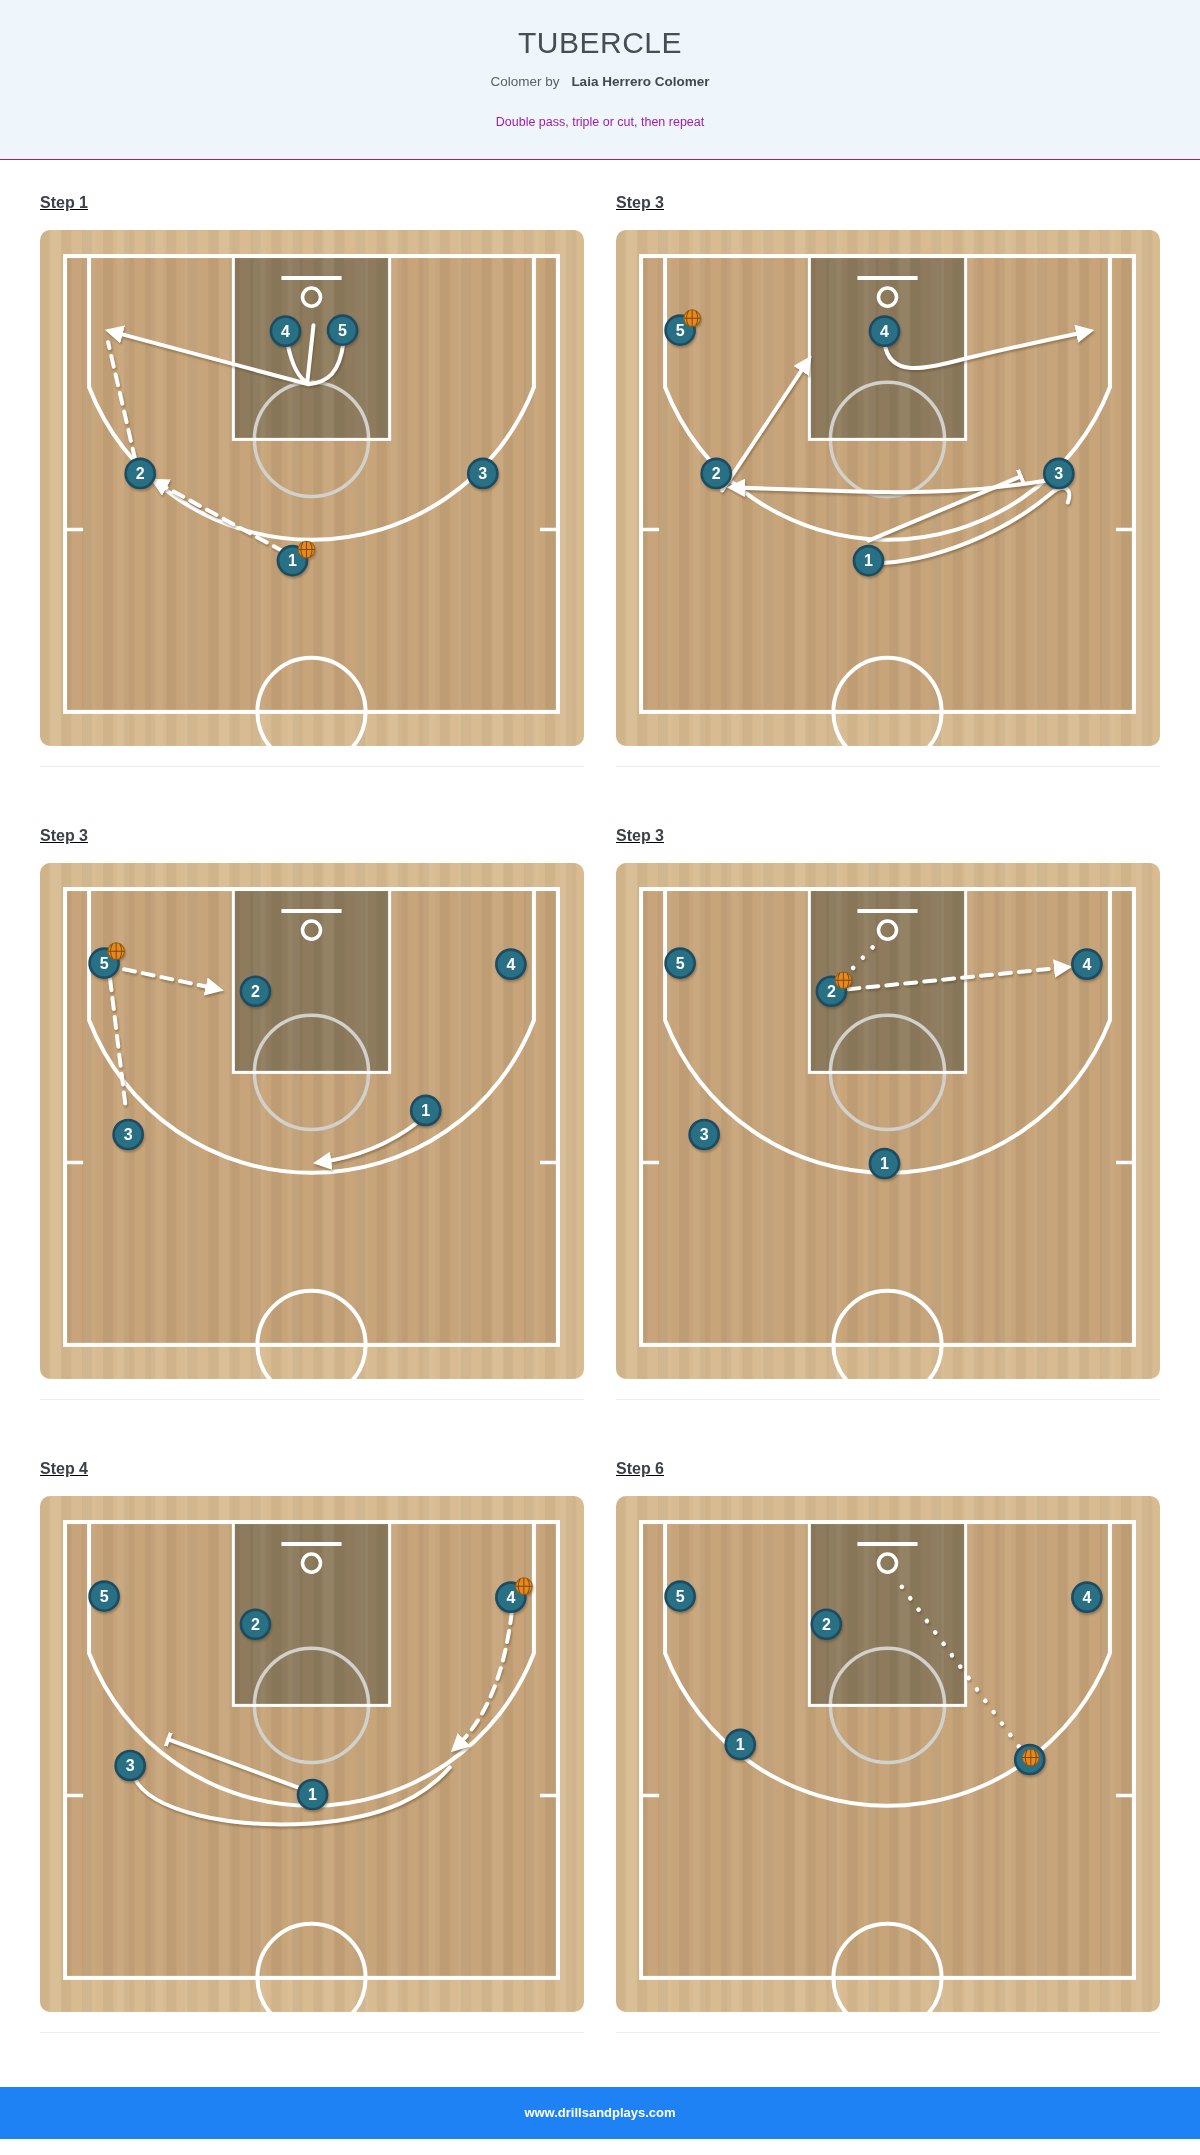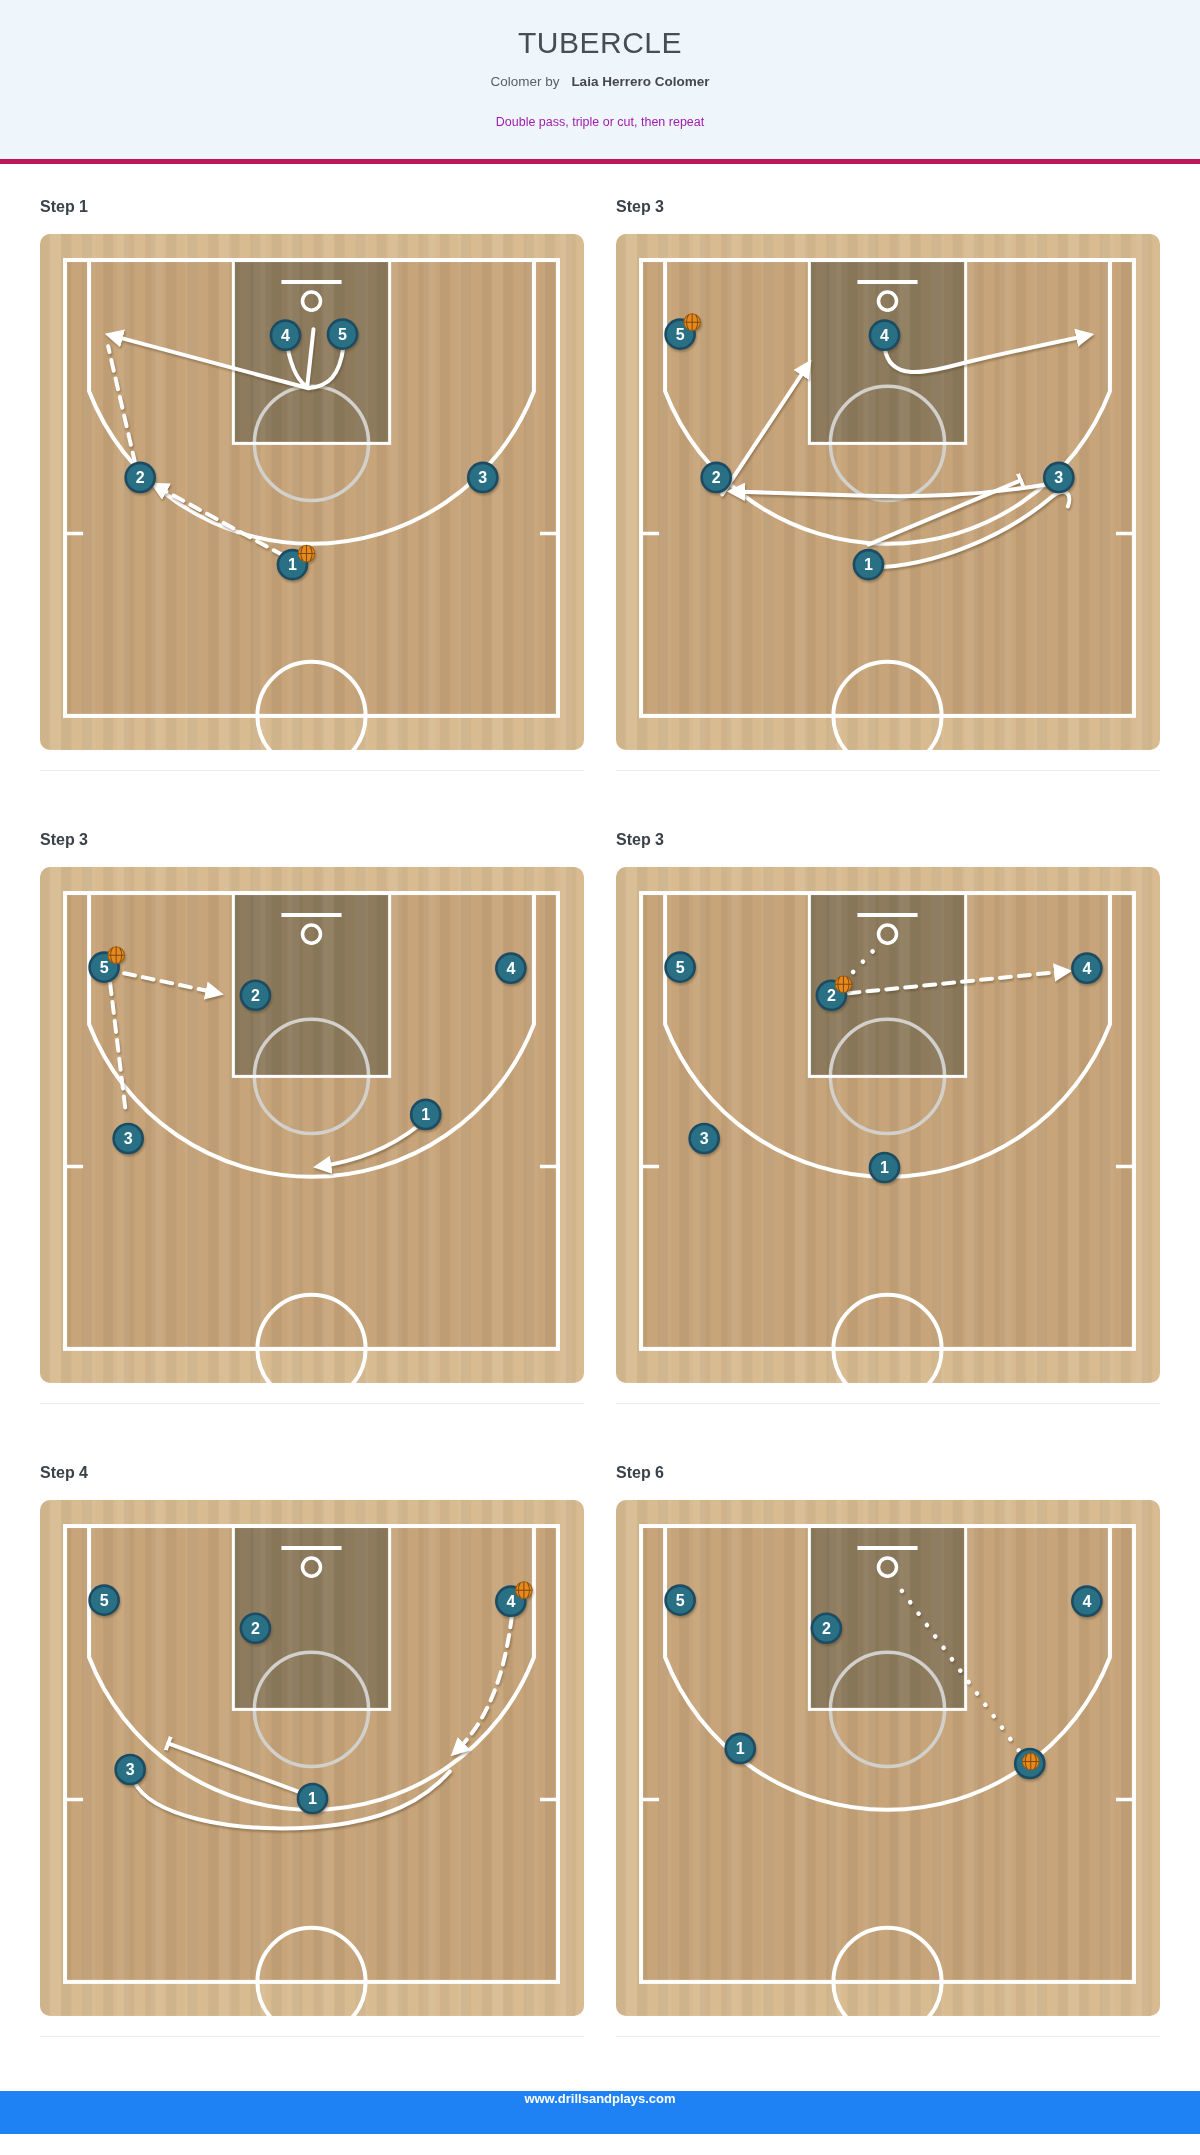--- a/index.html
+++ b/index.html
@@ -2,54 +2,54 @@
 <html style="--header-bg: #eef6fb; --footer-bg: #1e82f5;"><head>
 <meta charset="utf-8">
 <style>
   * { margin:0; padding:0; box-sizing:border-box; }
   html,body { background:#ffffff; font-family:"Liberation Sans", sans-serif; }
   .page { width:1200px; margin:0 auto; background:#fff; }
 
   
   header {
     background: var(--header-bg, #eef6fb);
-    border-bottom: 5px solid #be185d;
+    border-bottom: 1px solid #be185d;
     text-align:center;
     padding: 26px 0 30px;
   }
   h1.title { font-size:30px; font-weight:400; color:#464d55; letter-spacing:0.5px; }
   p.byline { margin-top:14px; font-size:13.5px; color:#5a6068; }
   p.byline strong { color:#43484e;padding-left:8px; }
   p.desc { margin-top:26px; font-size:12.5px; color:#a21caf; }
 
   
   main { padding: 0 40px 0; }
   .row { display:flex; gap:32px; }
-  .step { flex:1; min-width:0; }
+  .step { flex:1; min-width:0;text-decoration:underline; }
   .step-title { font-size:16px; font-weight:bold; color:#3a4149; margin:60px 0 18px; }
   .row:first-of-type .step-title { margin-top:34px; }
   .court-wrap { width:100%; }
   svg.court { display:block; width:100%; height:auto; }
   hr.divider { border:none; border-top:1px solid #ececec; margin:20px 0 0; }
 
   
   .l-cut, .l-move, .l-screen, .l-pass, .l-dash {
     fill:none; stroke:#fff; stroke-width:4; stroke-linecap:round; stroke-linejoin:round;
   }
   .l-pass, .l-dash { stroke-dasharray:11 8; }
   .l-shot { fill:none; stroke:#fff; stroke-width:4.6; stroke-linecap:round; stroke-dasharray:0.1 14; }
   .lines-g, .players-g { filter: drop-shadow(1px 2px 1px rgba(80,60,30,0.4)); }
   .pnum { fill:#fff; font-family:"Liberation Sans", sans-serif; font-size:16px; font-weight:bold; }
 
   
   footer {
     margin-top:54px;
     background: var(--footer-bg, #1e82f5);
-    height:43px;
-    display:flex; align-items:flex-start; justify-content:center;
+    height:52px;
+    display:flex; align-items:center; justify-content:center;
   }
   footer span { color:#fff; font-size:13px; font-weight:bold; cursor:pointer; }
 </style>
 </head>
 <body>
 
 <div class="page">
 
   <header>
     <h1 class="title">TUBERCLE</h1>

